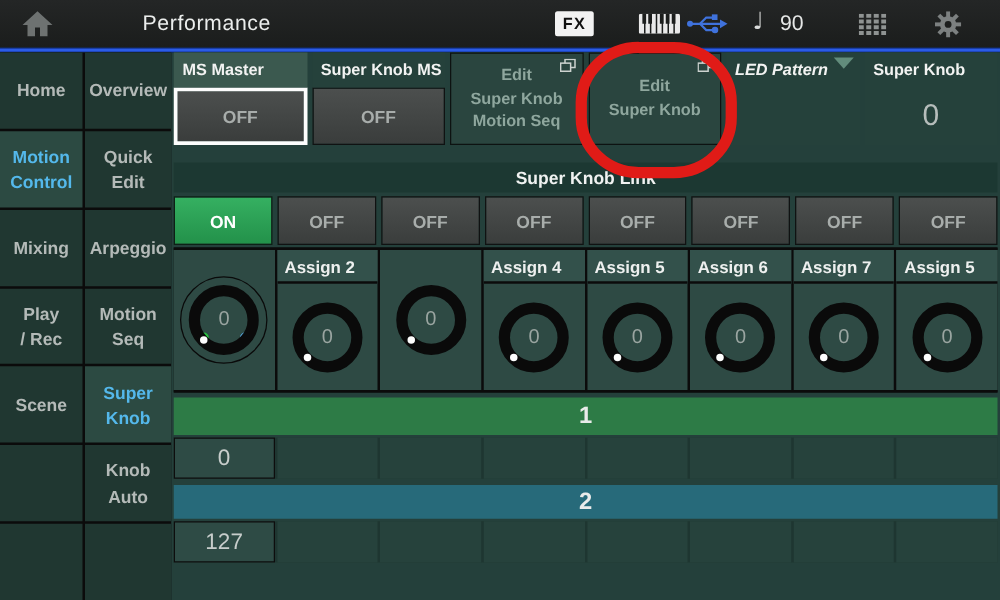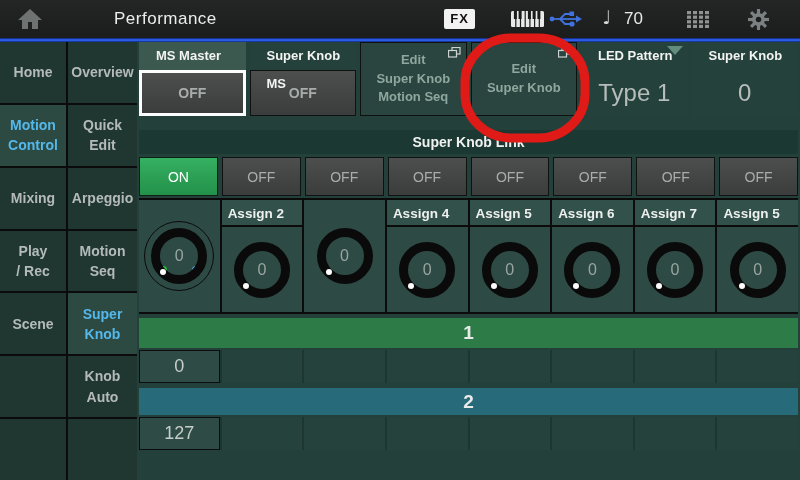--- a/index.html
+++ b/index.html
@@ -36,21 +36,21 @@
   .side-cell { background:#203731; display:flex; align-items:center; justify-content:center;
                color:#b4bab8; font-size:14px; font-weight:bold; text-align:center; }
   .side-cell.sel { background:#2c4a42; color:#54b8eb; }
   .ml { white-space:pre-line; line-height:1.45; }
 
   
   .main { position:absolute; left:139px; top:0; width:661px; height:438px; background:#24403b; }
 
   .row-top { position:absolute; left:0; top:0; width:659px; height:74px;
              display:grid; grid-template-columns:repeat(6,1fr); gap:4px; }
-  .cell-label { height:28px; line-height:28px; padding-left:17px; color:#f2f3f2;
+  .cell-label { height:28px; line-height:28px; padding-left:7px; color:#f2f3f2;
                 font-size:13px; font-weight:bold; background:#25413b; position:relative; }
   .cell-label.hl { background:#3b594f; }
   .off-btn { height:46px; display:flex; align-items:center; justify-content:center;
              background:linear-gradient(#4c4f4e,#3a3d3c); border:1px solid #101212;
              color:#a8adab; font-size:14px; font-weight:bold; }
   .off-btn.focus { border:3px solid #fdfdfd; }
   .edit-btn { height:74px; position:relative; background:#2a453f; border:1px solid #0d1211;
               display:flex; flex-direction:column; align-items:center; justify-content:center;
               color:#8fa79e; font-size:13px; font-weight:bold; line-height:1.5; text-align:center; }
   .popup-ic { position:absolute; right:5px; top:4px; }
@@ -60,21 +60,21 @@
   .tri-down { position:absolute; right:5px; top:4px; width:0; height:0;
               border-left:8px solid transparent; border-right:8px solid transparent;
               border-top:9px solid #628c7c; }
 
   
   .skl { position:absolute; left:0; top:88px; width:659px; height:66px; }
   .skl-head { height:24px; line-height:24px; text-align:center; background:#1c3832;
               color:#f0f2f1; font-size:14px; font-weight:bold; }
   .skl-btns { height:42px; padding-top:3px; display:grid; grid-template-columns:repeat(8,1fr); gap:4px; }
   .link-btn { display:flex; align-items:center; justify-content:center; font-size:14px;
-              font-weight:normal; border:1px solid #101212;
+              font-weight:bold; border:1px solid #101212;
               background:linear-gradient(#4c4f4e,#3a3d3c); color:#a8adab; }
   .link-btn.on { background:linear-gradient(#35b061,#23914a); color:#fff; border-color:#0d2016; }
 
   
   .assign { position:absolute; left:0; top:156px; width:659px; height:116px;
             background:#0b0b0b; display:grid; grid-template-columns:repeat(8,1fr); gap:2px;
             border-top:2px solid #0b0b0b; border-bottom:2px solid #0b0b0b; }
   .acol { background:#2e4a44; display:flex; flex-direction:column; }
   .alabel { height:27px; line-height:27px; padding-left:6px; background:#33514b;
             border-bottom:2px solid #0b0b0b; color:#eef0ef; font-size:13.5px; font-weight:bold; }
@@ -140,21 +140,21 @@
         <circle cx="3" cy="9" r="2.4" stroke="none"></circle>
         <path d="M3 9 H28" fill="none"></path>
         <path d="M11 9 L16 4 H21" fill="none"></path>
         <path d="M11 9 L16 14 H21" fill="none"></path>
         <rect x="20.5" y="1.5" width="4.5" height="4.5" stroke="none"></rect>
         <circle cx="23" cy="14" r="2.6" stroke="none"></circle>
         <path d="M27 5.5 L33 9 L27 12.5 Z" stroke="none"></path>
       </g>
     </svg>
     <div class="note-ic">♩</div>
-    <div class="tempo">70</div>
+    <div class="tempo">90</div>
     <svg class="grid-ic" width="22" height="17" viewBox="0 0 22 17">
       <g fill="#8f9392">
         <rect x="0" y="0" width="4" height="3.2"></rect>
           <rect x="6" y="0" width="4" height="3.2"></rect>
           <rect x="12" y="0" width="4" height="3.2"></rect>
           <rect x="18" y="0" width="4" height="3.2"></rect>
         <rect x="0" y="4.6" width="4" height="3.2"></rect>
           <rect x="6" y="4.6" width="4" height="3.2"></rect>
           <rect x="12" y="4.6" width="4" height="3.2"></rect>
           <rect x="18" y="4.6" width="4" height="3.2"></rect>
@@ -254,25 +254,24 @@
         </div>
         <div class="edit-btn">
           <svg class="popup-ic" width="13" height="11" viewBox="0 0 13 11">
             <rect x="4" y="0.5" width="8" height="6.5" fill="none" stroke="#cdd3d0" stroke-width="1.2"></rect>
             <rect x="0.5" y="3.5" width="8" height="6.5" fill="#2a453f" stroke="#cdd3d0" stroke-width="1.2"></rect>
           </svg>
           <span class="ml">Edit
 Super Knob</span>
         </div>
         <div class="value-cell">
-          <div class="cell-label" style="background:transparent;">
+          <div class="cell-label" style="background:transparent;font-style:italic;">
             <span>LED Pattern</span>
             <span class="tri-down"></span>
           </div>
-          <div class="big-val">Type 1</div>
         </div>
         <div class="value-cell">
           <div class="cell-label" style="background:transparent;">Super Knob</div>
           <div class="big-val">0</div>
         </div>
       </div>
 
       <div class="skl">
         <div class="skl-head">Super Knob Link</div>
         <div class="skl-btns">

